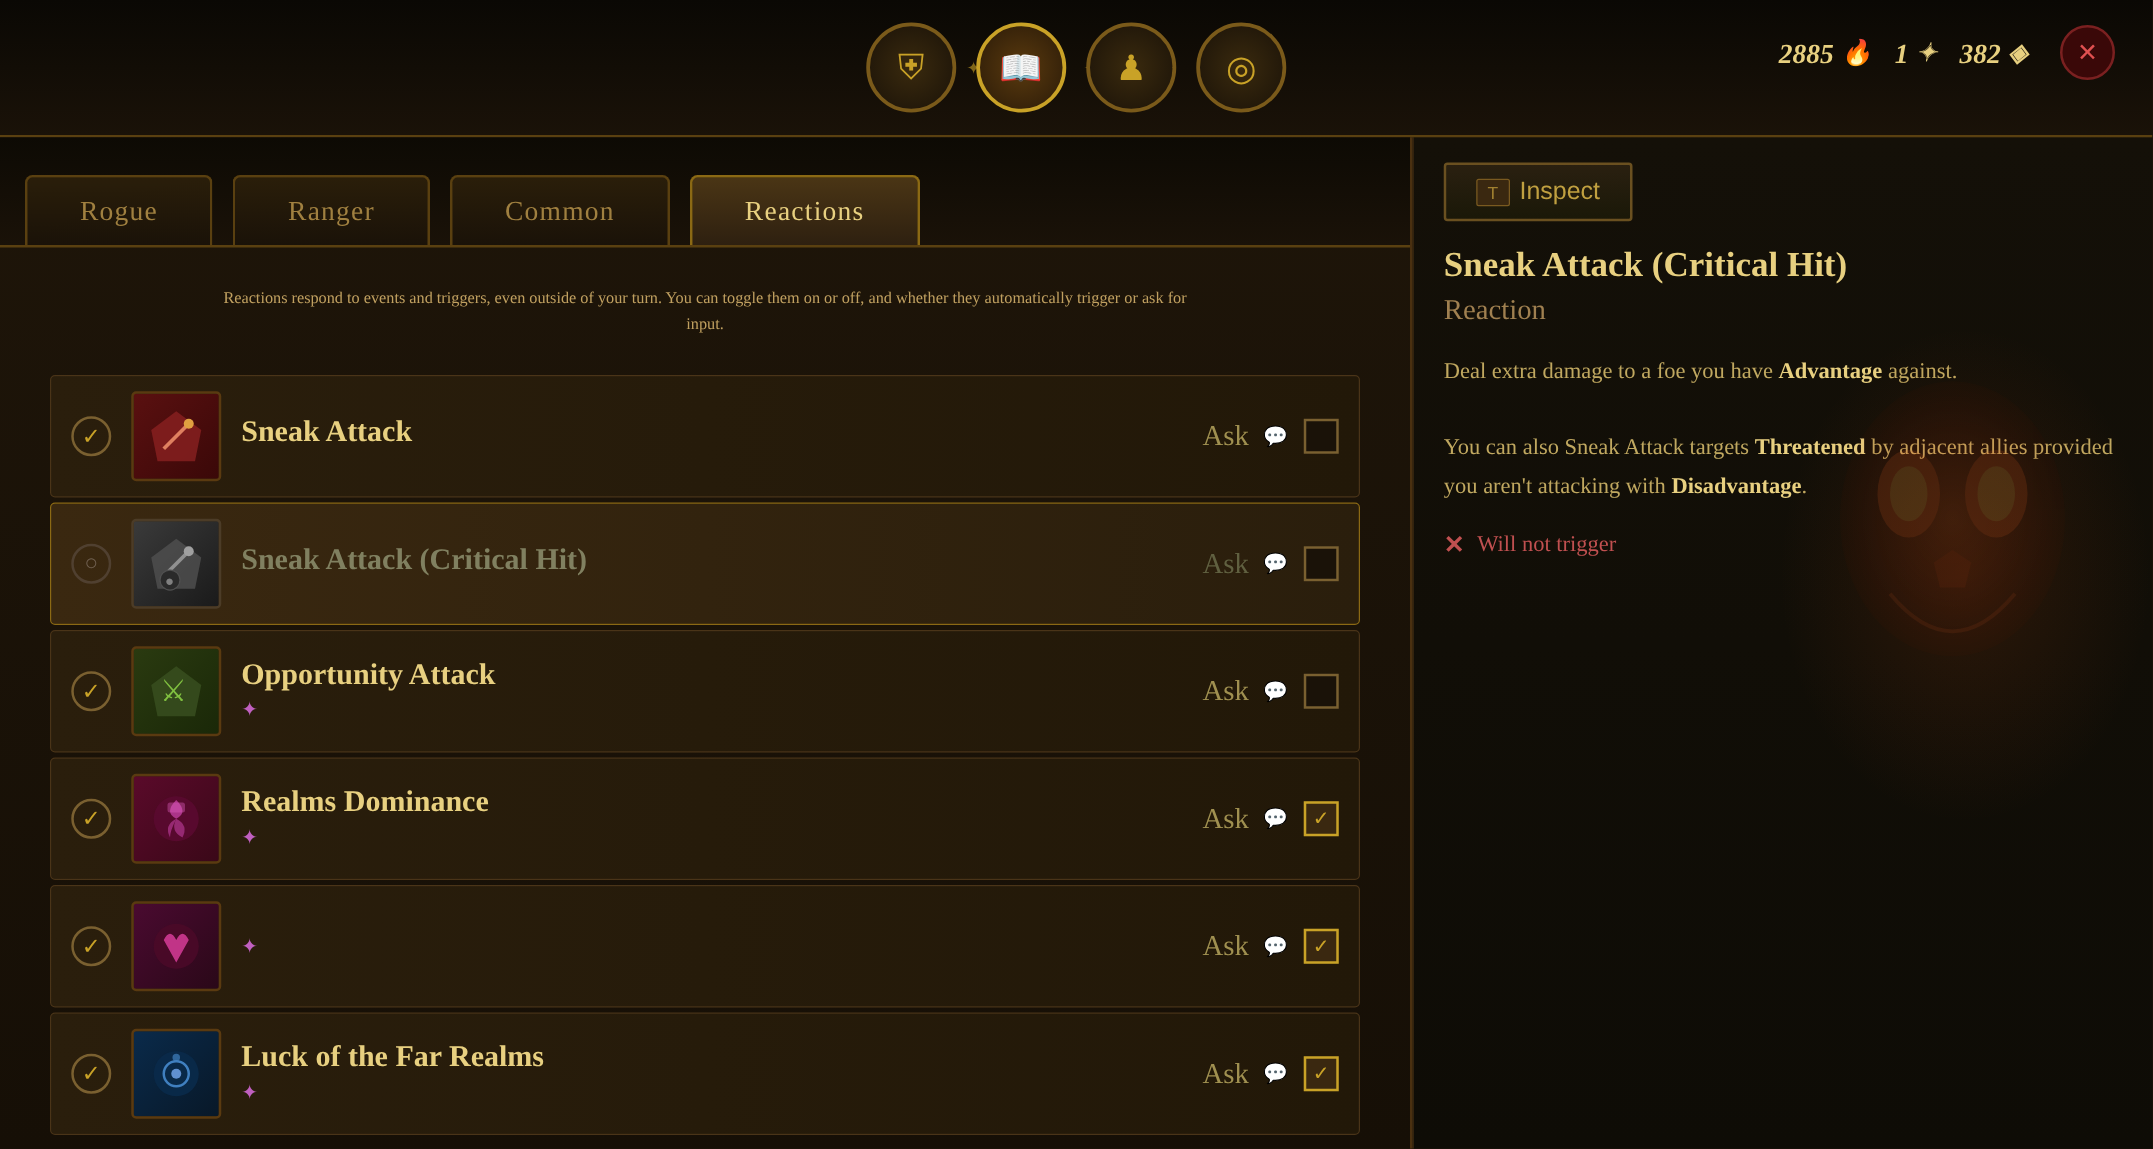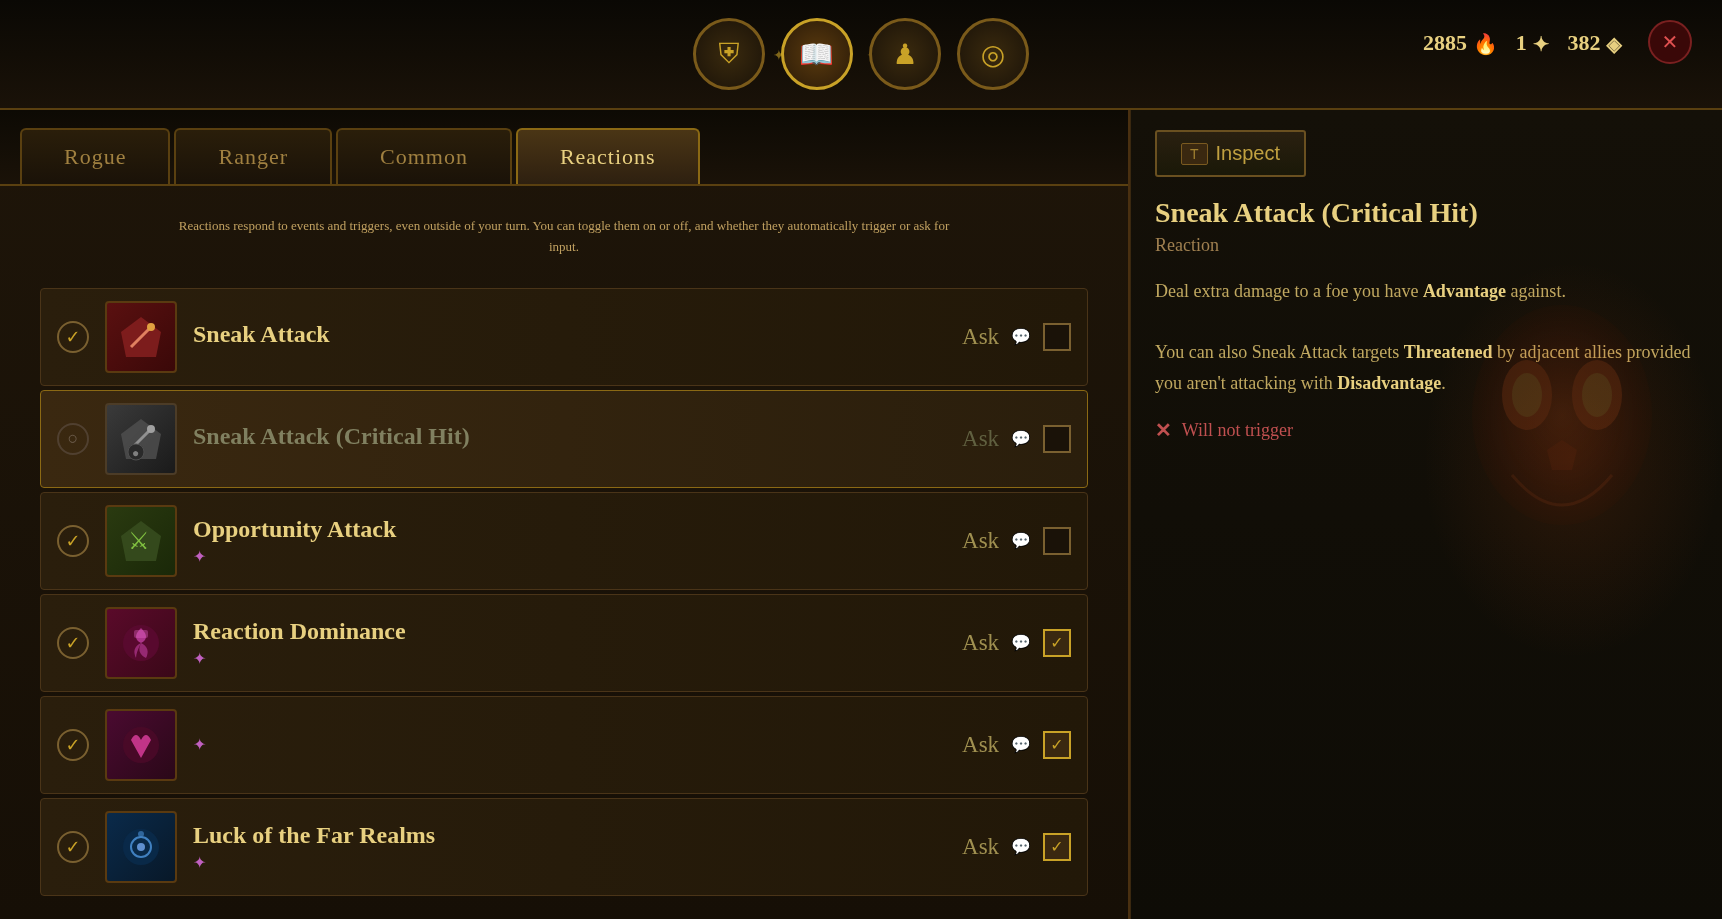--- a/index.html
+++ b/index.html
@@ -79,22 +79,23 @@
       display: flex;
       align-items: center;
       gap: 18px;
       color: #e8d080;
       font-size: 22px;
       font-weight: bold;
     }
 
     .currency-item {
       display: flex;
-      align-items: flex-end;
+      align-items: flex-start;
       gap: 6px;
+      font-style: italic;
     }
 
     .currency-icon {
       font-size: 20px;
     }
 
     
     .close-btn {
       position: absolute;
       top: 20px;
@@ -121,22 +122,22 @@
       bottom: 0;
       background: linear-gradient(180deg, #1e1509 0%, #160f06 100%);
       border-right: 2px solid #4a3010;
     }
 
     
     .tabs {
       display: flex;
       align-items: flex-end;
       padding: 0 20px;
-      gap: 4px;
-      height: 76px;
+      gap: 16px;
+      height: 88px;
       background: linear-gradient(180deg, #0d0a04 0%, #1a1208 100%);
       border-bottom: 2px solid #5a4010;
     }
 
     .tab {
       padding: 14px 42px;
       background: linear-gradient(180deg, #2a1e0a, #1a1208);
       border: 2px solid #5a4010;
       border-bottom: none;
       color: #a08040;
@@ -338,21 +339,21 @@
 
     .tooltip-title {
       color: #e8d080;
       font-size: 28px;
       font-weight: bold;
       margin-bottom: 6px;
     }
 
     .tooltip-type {
       color: #a08050;
-      font-size: 18px;
+      font-size: 23px;
       margin-bottom: 20px;
     }
 
     .tooltip-body {
       color: #c0a860;
       font-size: 18px;
       line-height: 1.7;
       margin-bottom: 16px;
     }
 
@@ -542,21 +543,21 @@
           <svg width="50" height="50" viewBox="0 0 50 50">
             <circle cx="25" cy="25" r="18" fill="#5a0a30" opacity="0.9"></circle>
             <path d="M25,10 Q35,20 25,25 Q15,20 25,10" fill="#c040a0" opacity="0.8"></path>
             <path d="M25,25 Q35,30 30,40 Q20,35 25,25" fill="#c040a0" opacity="0.6"></path>
             <path d="M25,25 Q15,30 20,40 Q20,35 25,25" fill="#c040a0" opacity="0.6"></path>
             <rect x="18" y="12" width="14" height="8" rx="2" fill="#e060c0" opacity="0.4"></rect>
           </svg>
         </div>
       </div>
       <div class="reaction-content">
-        <div class="reaction-name">Reaction Dominance</div>
+        <div class="reaction-name">Realms Dominance</div>
         <div class="reaction-subtext">✦</div>
       </div>
       <div class="reaction-right">
         <span class="ask-label">Ask</span>
         <span class="ask-icon">💬</span>
         <div class="toggle-checkbox checked">✓</div>
       </div>
     </div>
 
     <div class="reaction-item">

